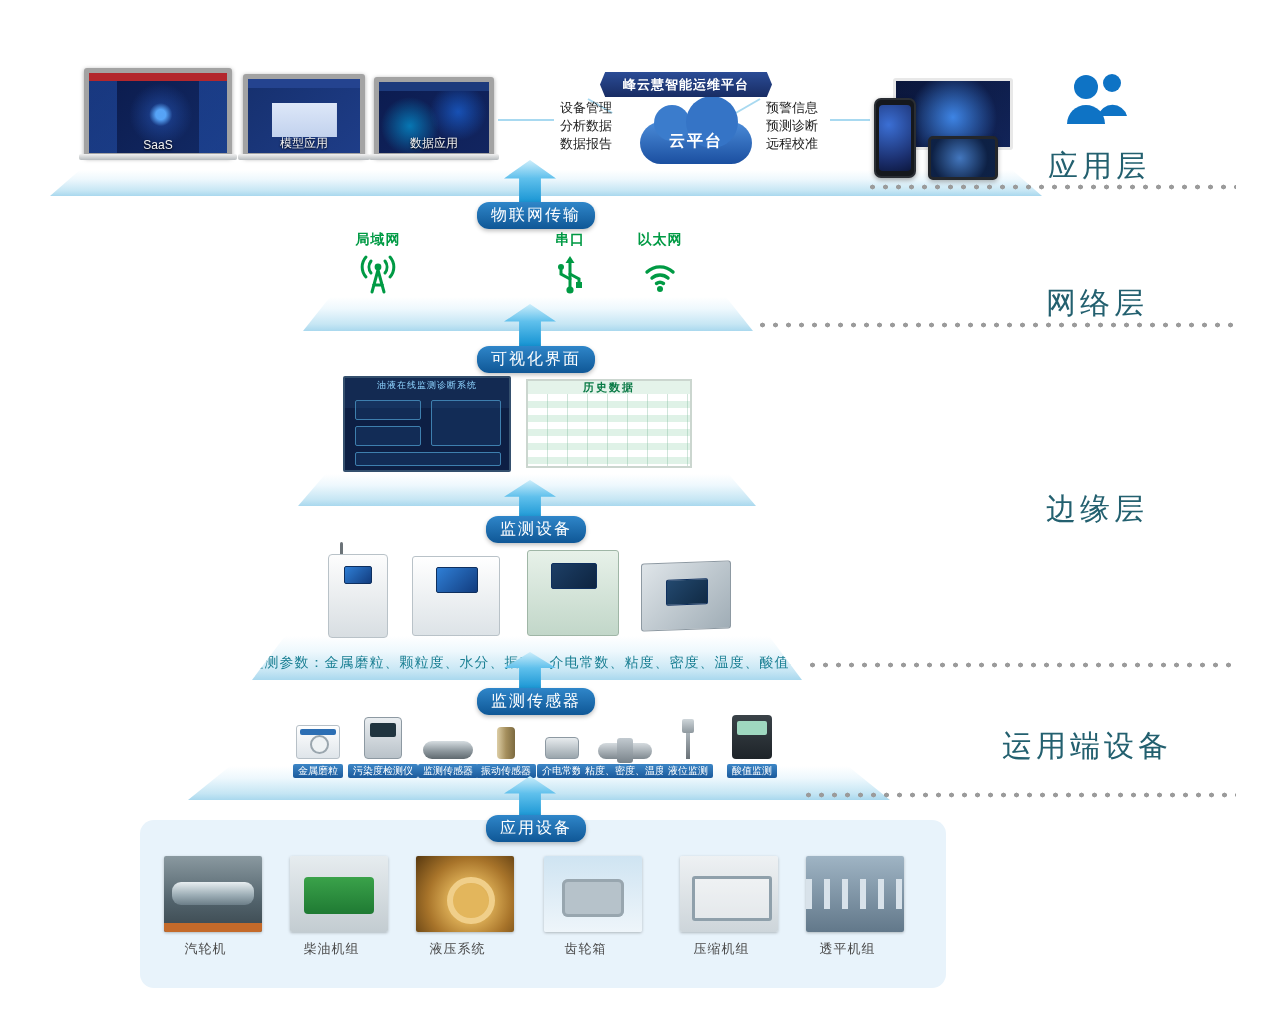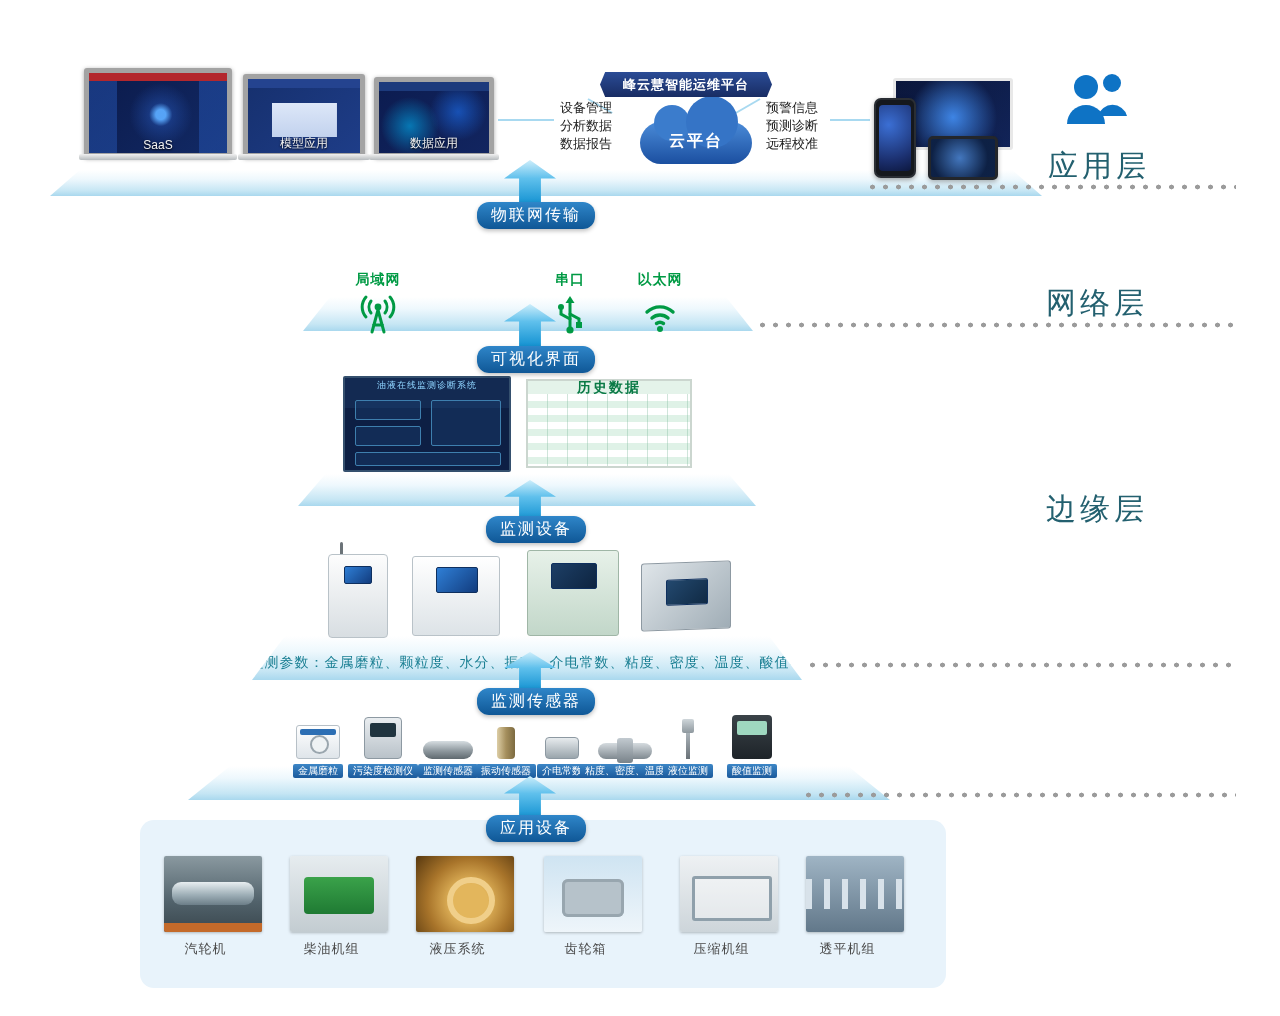--- a/index.html
+++ b/index.html
@@ -71,29 +71,29 @@
   .rmonitor { position:absolute; left:893px; top:78px; width:120px; height:72px; border:3px solid #e8e8e8; border-radius:3px;
       background: radial-gradient(circle at 50% 55%, rgba(70,150,255,.85), rgba(10,25,70,.25) 65%), linear-gradient(135deg,#0b1638,#14275e); }
   .rmonitor-stand { position:absolute; left:940px; top:151px; width:28px; height:7px; background:linear-gradient(180deg,#e6e6e6,#b5babd); }
   .phone { position:absolute; left:874px; top:98px; width:42px; height:80px; background:#15181d; border:2px solid #2a2e34; border-radius:7px; box-shadow:0 2px 5px rgba(0,0,0,.35); z-index:4; }
   .phone-screen { position:absolute; inset:5px 3px; border-radius:4px; background:radial-gradient(circle at 30% 30%, #3b6fd4, #1b2f6e 70%, #0d1840); }
   .tablet { position:absolute; left:928px; top:136px; width:70px; height:44px; background:#0e2246; border:3px solid #23262b; border-radius:5px; box-shadow:0 2px 5px rgba(0,0,0,.3); z-index:5;
       background: radial-gradient(circle at 45% 50%, rgba(80,140,220,.8), rgba(12,30,66,.3) 70%), #0e2246; }
   .people-svg { position:absolute; left:1056px; top:70px; }
 
   
-  .net-item { position:absolute; top:231px; display:flex; flex-direction:column; align-items:center; gap:5px; z-index:4;margin-top:40px; }
+  .net-item { position:absolute; top:231px; display:flex; flex-direction:column; align-items:center; gap:5px; z-index:4; }
   .net-label { color:#009a44; font-size:14px; font-weight:bold; letter-spacing:1px; white-space:nowrap; }
 
   
   .esl { position:absolute; left:343px; top:376px; width:168px; height:96px; background:#0d1f44; border:2px solid #35506e; border-radius:2px; z-index:4; }
   .esl-title { height:30px; line-height:14px; text-align:center; color:#8fd4ff; font-size:9px; background:#132a52; letter-spacing:1px; }
   .esl-box { position:absolute; border:1px solid #3e7fae; border-radius:2px; background:rgba(30,70,120,.35); }
   .esr { position:absolute; left:526px; top:379px; width:166px; height:89px; background:#f4fbf7; border:2px solid #cbd6cf; z-index:4; }
-  .esr-head { height:14px; background:#e4f3ea; color:#0a7a46; font-size:14px; font-weight:bold; text-align:center; line-height:13px; letter-spacing:2px; }
+  .esr-head { height:14px; background:#e4f3ea; color:#0a7a46; font-size:11px; font-weight:bold; text-align:center; line-height:13px; letter-spacing:2px; }
   .esr-body { position:absolute; left:0; right:0; top:13px; bottom:0;
       background: repeating-linear-gradient(90deg, transparent 0 19px, rgba(120,180,150,.35) 19px 20px),
                   repeating-linear-gradient(180deg,#ffffff 0 7px,#dff2e7 7px 14px); }
 
   
   .cab { position:absolute; z-index:4; }
   .cab-screen { position:absolute; background:linear-gradient(135deg,#2f7fd6,#123c7e); border:1px solid #0e2f5e; border-radius:2px; }
   .cab1 { left:328px; top:542px; width:60px; height:96px; }
   .cab1 .body { position:absolute; top:12px; left:0; right:0; bottom:0; background:linear-gradient(180deg,#fdfdfd,#d8dee2); border:1px solid #b9c2c8; border-radius:4px; }
   .cab1 .ant { position:absolute; top:0; left:12px; width:3px; height:14px; background:#6b7378; border-radius:2px; }
@@ -330,20 +330,21 @@
     <div class="sh-probe"></div>
     <div class="ribbon">液位监测</div>
   </div>
   <div class="sensor" style="left:722px;">
     <div class="sh-meter2"></div>
     <div class="ribbon">酸值监测</div>
   </div>
 
   <div class="plat plat5"></div>
   <div class="dots" style="left:802px;top:792px;width:434px;"></div>
+  <div class="layer-tag" style="left:1002px;top:726px;">运用端设备</div>
 
   <div class="arrow" style="left:504px;top:776px;height:44px;"></div>
   <div class="bottom-panel"></div>
   <div class="stage" style="top:815px;">应用设备</div>
 
   <div class="equip" style="left:164px;">
     <div class="equip-photo ph1"></div>
     <div class="equip-label">汽轮机</div>
   </div>
   <div class="equip" style="left:290px;">

